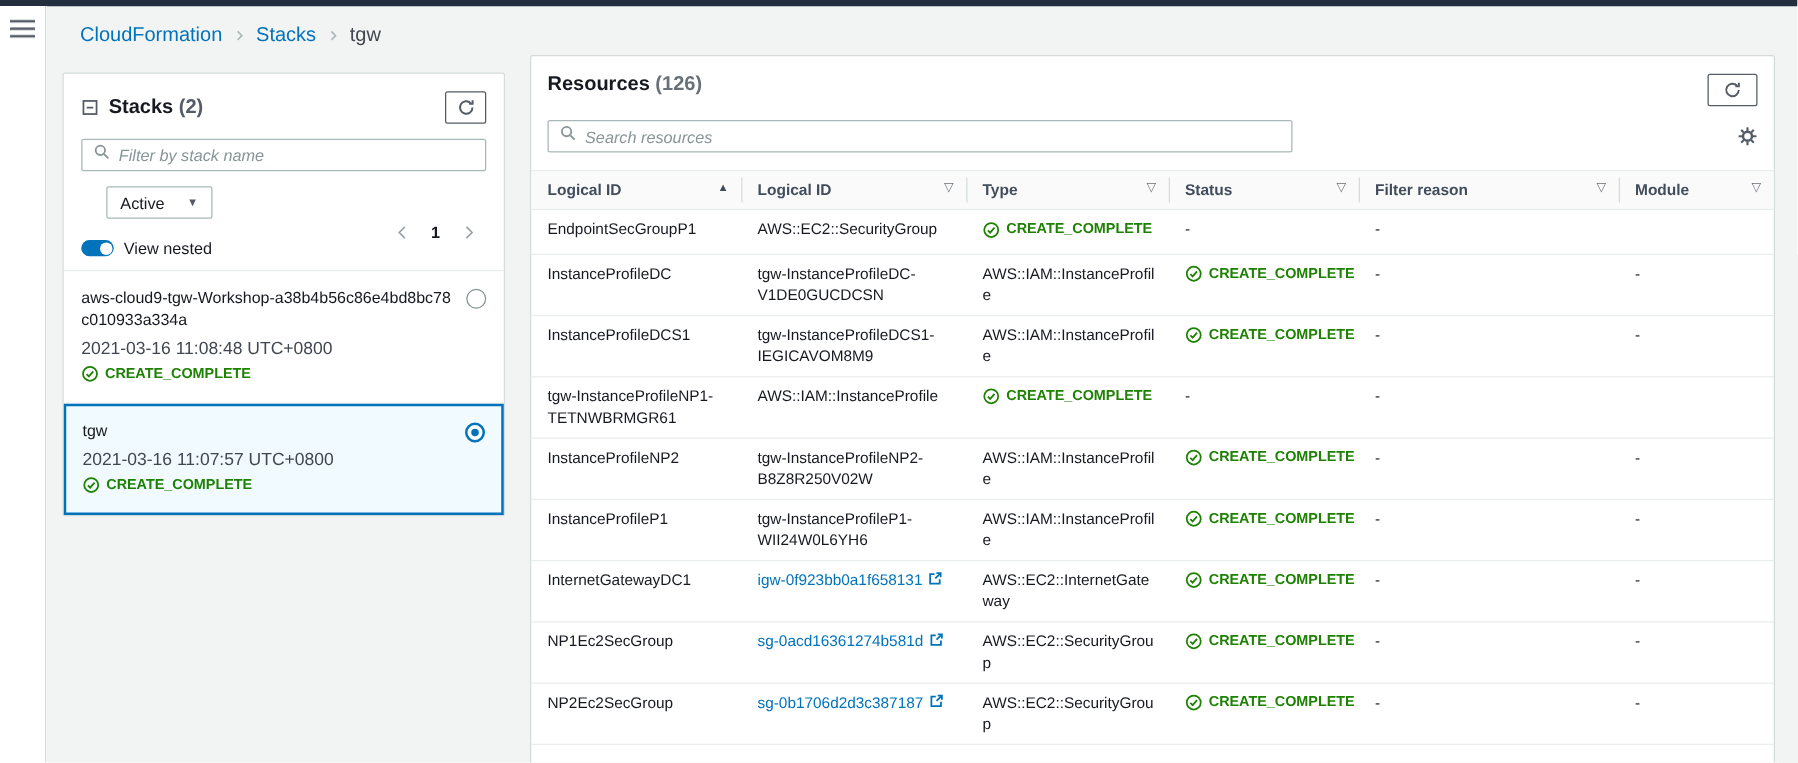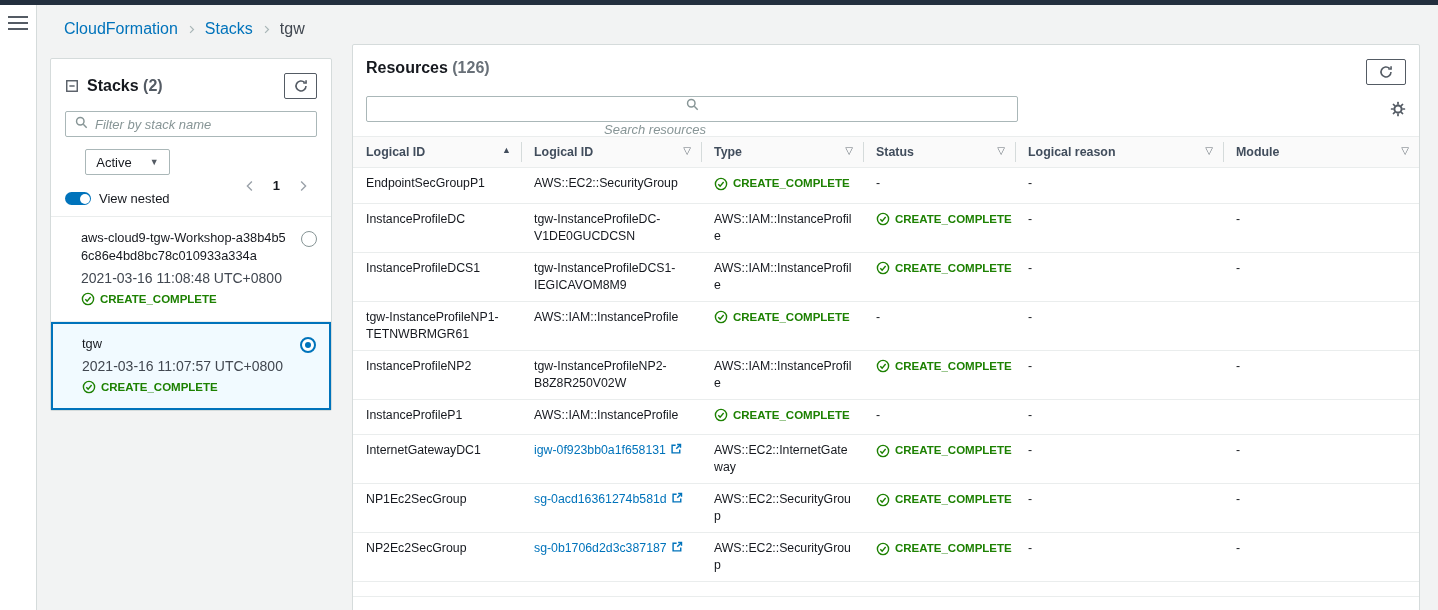--- a/index.html
+++ b/index.html
@@ -21,21 +21,21 @@
   .page { margin-left: 37px; }
   .breadcrumb {
     padding: 15px 0 6px 27px; font-size: 16px;
     display: flex; align-items: center; gap: 9px;
   }
   .crumb-link { color: #0073bb; cursor: pointer; }
   .crumb-current { color: #414750; }
   .content { display: flex; align-items: flex-start; padding: 0 18px 0 13px; }
   
   .stacks-card {
-    width: 282px; background: #fff; border: 1px solid #d5dbdb;
+    width: 354px; background: #fff; border: 1px solid #d5dbdb;
     border-radius: 2px; margin-top: 14px; flex: none;
   }
   .card-pad { padding: 14px 14px 0; }
   .card-header { display: flex; justify-content: space-between; align-items: center; }
   .card-title { font-size: 16px; font-weight: 700; display: flex; align-items: center; gap: 8px; }
   .card-title .count { color: #545b64; }
   .icon-btn {
     width: 33px; height: 26px; background: #fff; border: 1px solid #545b64;
     border-radius: 2px; color: #545b64; display: flex; align-items: center;
     justify-content: center; cursor: pointer;
@@ -65,41 +65,41 @@
   .toggle { width: 26px; height: 13px; border-radius: 8px; background: #0073bb; position: relative; cursor: pointer; }
   .toggle .knob { position: absolute; top: 1.5px; right: 1.5px; width: 10px; height: 10px; border-radius: 50%; background: #fff; }
   .toggle-label { font-size: 13px; }
   .pagination { display: flex; align-items: center; gap: 17px; margin-top: 16px; padding-right: 8px; font-size: 13px; }
   .page-chevron { color: #99a0a8; display: inline-flex; cursor: pointer; }
   .page-num { font-weight: 700; }
   
   .stack-list { margin-top: 10px; border-top: 1px solid #eaeded; }
   .stack-item { padding: 12px 14px; border-bottom: 1px solid #eaeded; display: flex; gap: 10px; cursor: pointer; }
   .stack-item.selected { border: 2px solid #0073bb; background: #f1faff; padding: 11px 13px; }
-  .stack-body { flex: 1; min-width: 0; margin-left: 16px; }
+  .stack-body { flex: 1; min-width: 0; }
   .stack-name { font-size: 12.8px; line-height: 18px; word-break: break-all; }
   .stack-date { font-size: 14px; color: #414750; margin-top: 5px; line-height: 16px; }
   .stack-status { margin-top: 5px; line-height: 16px; }
   .radio { width: 16px; height: 16px; border-radius: 50%; border: 1px solid #879596; background: #fff; flex: none; margin-top: 2px; cursor: pointer; display: flex; align-items: center; justify-content: center; }
   .radio.checked { border: 2px solid #0073bb; }
   .radio.checked::after { content: ""; width: 6px; height: 6px; border-radius: 50%; background: #0073bb; }
   
   .status-badge { display: inline-flex; align-items: center; gap: 5px; color: #1d8102; font-weight: 700; font-size: 11.5px; white-space: nowrap; }
   .status-badge svg { flex: none; }
   
   .resources-panel {
     flex: 1; margin-left: 20px; background: #fff; border: 1px solid #d5dbdb;
     border-radius: 2px; min-height: 568px;
   }
   .panel-pad { padding: 14px 13px 0; }
   .panel-header { display: flex; justify-content: space-between; align-items: flex-start; }
   .panel-title { font-size: 16px; font-weight: 700; }
   .panel-title .count { color: #687078; font-weight: 700; }
   .search-row { margin-top: 11px; display: flex; align-items: center; }
-  .search-wrap { width: 652px; margin-top: 0; flex-direction: column; }
+  .search-wrap { width: 596px; margin-top: 0; }
   .gear { margin-left: auto; color: #545b64; cursor: pointer; display: inline-flex; }
   
   .res-table { margin-top: 14px; }
   .t-head {
     display: grid; grid-template-columns: 168px 180px 162px 152px 208px 1fr;
     background: #fafafa; border-top: 1px solid #eaeded; border-bottom: 1px solid #eaeded;
   }
   .th {
     padding: 8px 10px 8px 13px; font-size: 12.4px; font-weight: 700; color: #414d5c;
     display: flex; justify-content: space-between; align-items: flex-start; position: relative;
@@ -306,21 +306,21 @@
           </div>
           <div class="th">
             <span>Type</span>
             <span class="filter-ico">▽</span>
           </div>
           <div class="th">
             <span>Status</span>
             <span class="filter-ico">▽</span>
           </div>
           <div class="th">
-            <span>Logical reason</span>
+            <span>Filter reason</span>
             <span class="filter-ico">▽</span>
           </div>
           <div class="th">
             <span>Module</span>
             <span class="filter-ico">▽</span>
           </div>
         </div>
         <div class="t-body">
   <div class="t-row">
     <div class="td td-logical"><span>EndpointSecGroupP1</span></div>
@@ -400,20 +400,21 @@
                   </svg>
         <span>CREATE_COMPLETE</span>
       </span>
     </div>
     <div class="td"><span>-</span></div>
     <div class="td"><span>-</span></div>
   </div>
 
   <div class="t-row">
     <div class="td td-logical"><span>InstanceProfileP1</span></div>
+    <div class="td"><span>tgw-InstanceProfileP1-WII24W0L6YH6</span></div>
     <div class="td td-type"><span>AWS::IAM::InstanceProfile</span></div>
     <div class="td td-status">
       <span class="status-badge">
         <svg viewBox="0 0 16 16" width="14" height="14">
                     <circle cx="8" cy="8" r="6.4" fill="none" stroke="currentColor" stroke-width="1.6"></circle>
                     <path d="M4.9 8.3l2.1 2.1 4-4.6" fill="none" stroke="currentColor" stroke-width="1.6"></path>
                   </svg>
         <span>CREATE_COMPLETE</span>
       </span>
     </div>

